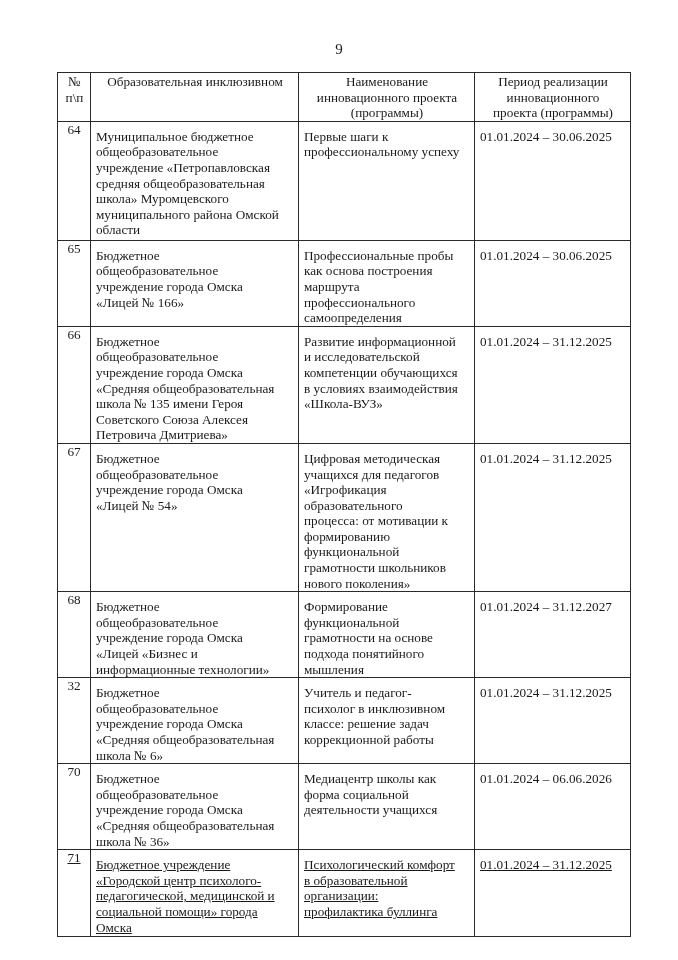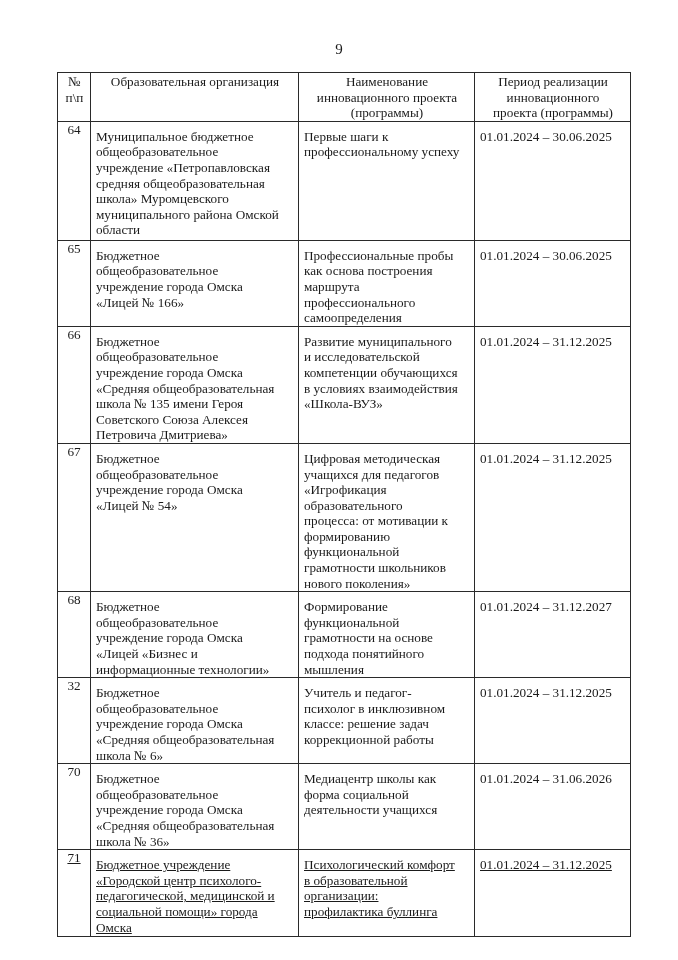--- a/index.html
+++ b/index.html
@@ -60,21 +60,21 @@
       <col class="c-proj">
       <col class="c-period">
   </colgroup>
   <thead>
     <tr class="hdr">
       <th>
           <span class="cell-text">№
 п\п</span>
         </th>
       <th>
-          <span class="cell-text">Образовательная организация</span>
+          <span class="cell-text">Образовательная инклюзивном</span>
         </th>
       <th>
           <span class="cell-text">Наименование
 инновационного проекта
 (программы)</span>
         </th>
       <th>
           <span class="cell-text">Период реализации
 инновационного
 проекта (программы)</span>
@@ -125,21 +125,21 @@
       <td>
           <span class="cell-text">Бюджетное
 общеобразовательное
 учреждение города Омска
 «Средняя общеобразовательная
 школа № 135 имени Героя
 Советского Союза Алексея
 Петровича Дмитриева»</span>
         </td>
       <td>
-          <span class="cell-text">Развитие муниципального
+          <span class="cell-text">Развитие информационной
 и исследовательской
 компетенции обучающихся
 в условиях взаимодействия
 «Школа-ВУЗ»</span>
         </td>
       <td>
           <span class="cell-text">01.01.2024 – 31.12.2025</span>
         </td>
     </tr>
     <tr class="r67">
@@ -212,21 +212,21 @@
 учреждение города Омска
 «Средняя общеобразовательная
 школа № 36»</span>
         </td>
       <td>
           <span class="cell-text">Медиацентр школы как
 форма социальной
 деятельности учащихся</span>
         </td>
       <td>
-          <span class="cell-text">01.01.2024 – 31.06.2026</span>
+          <span class="cell-text">01.01.2024 – 06.06.2026</span>
         </td>
     </tr>
     <tr class="r71">
       <td class="num">71</td>
       <td>
           <span class="cell-text">Бюджетное учреждение
 «Городской центр психолого-
 педагогической, медицинской и
 социальной помощи» города
 Омска</span>

